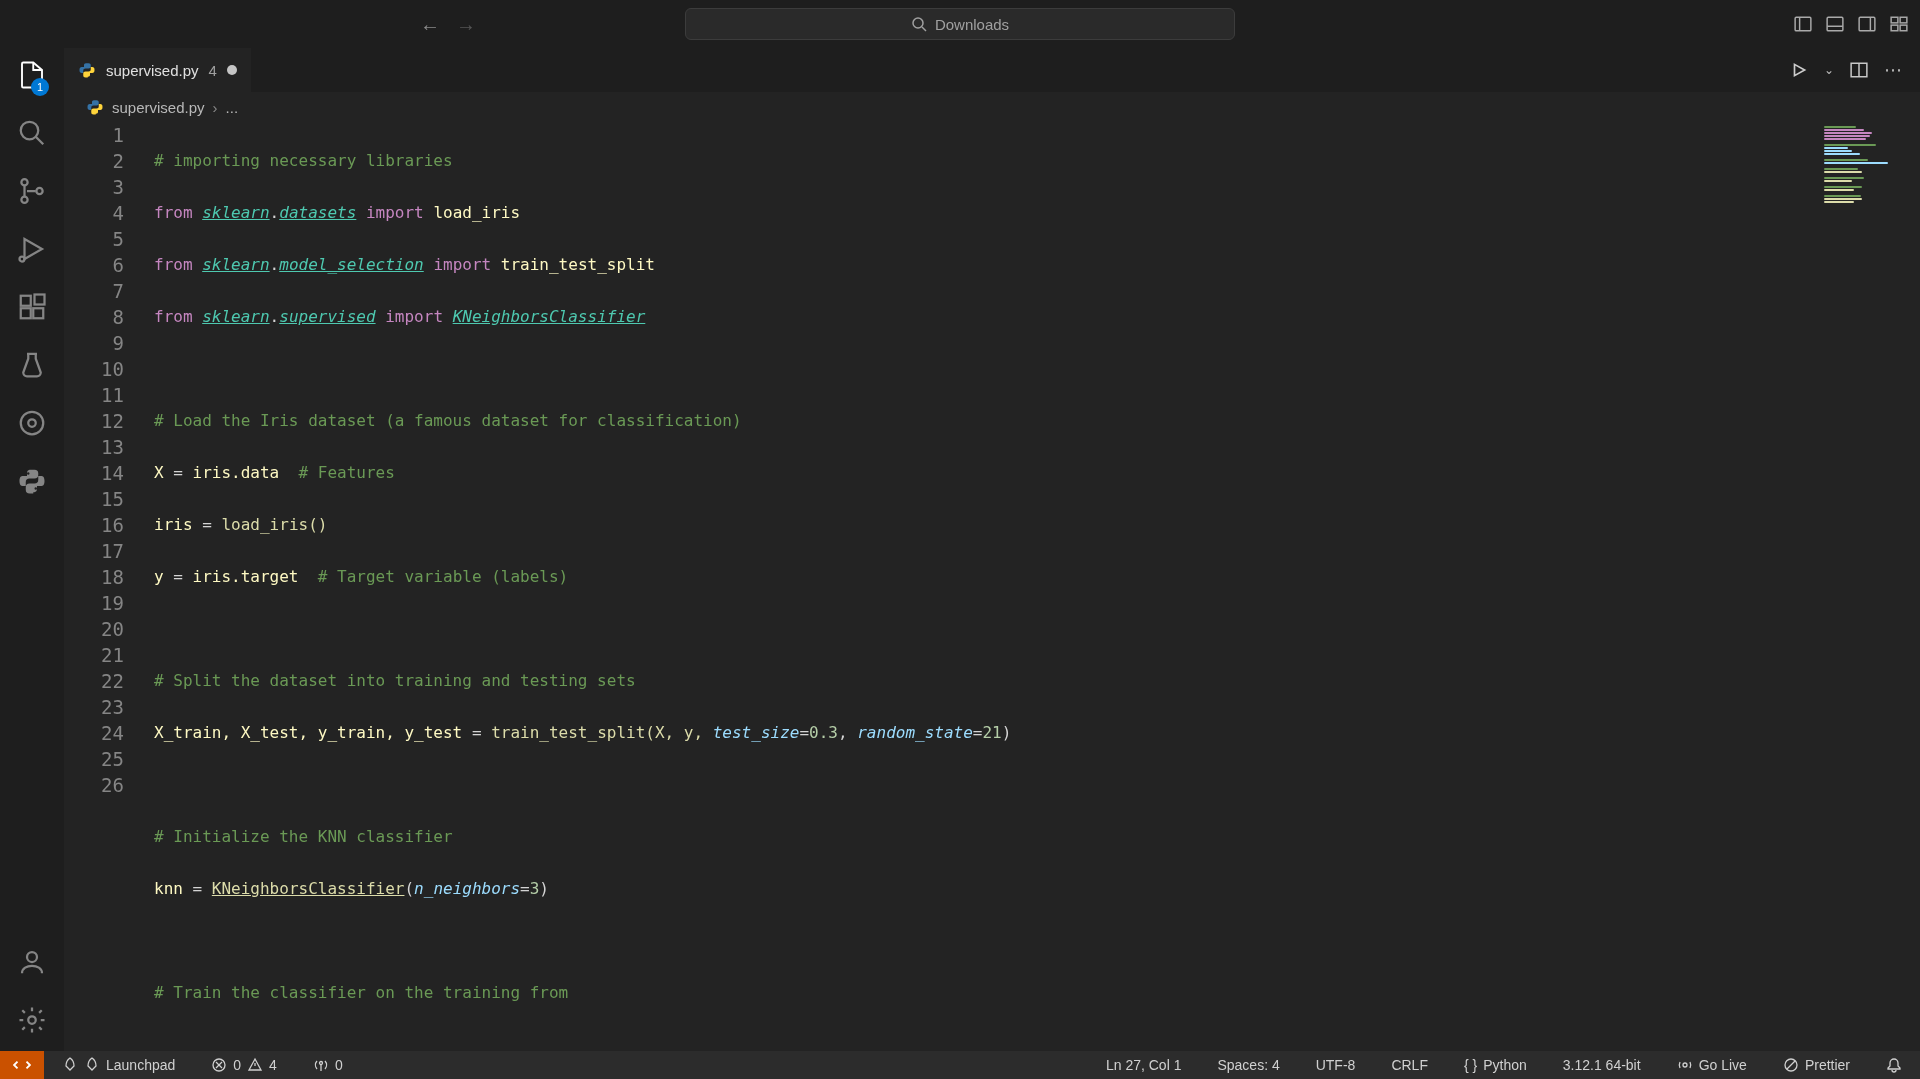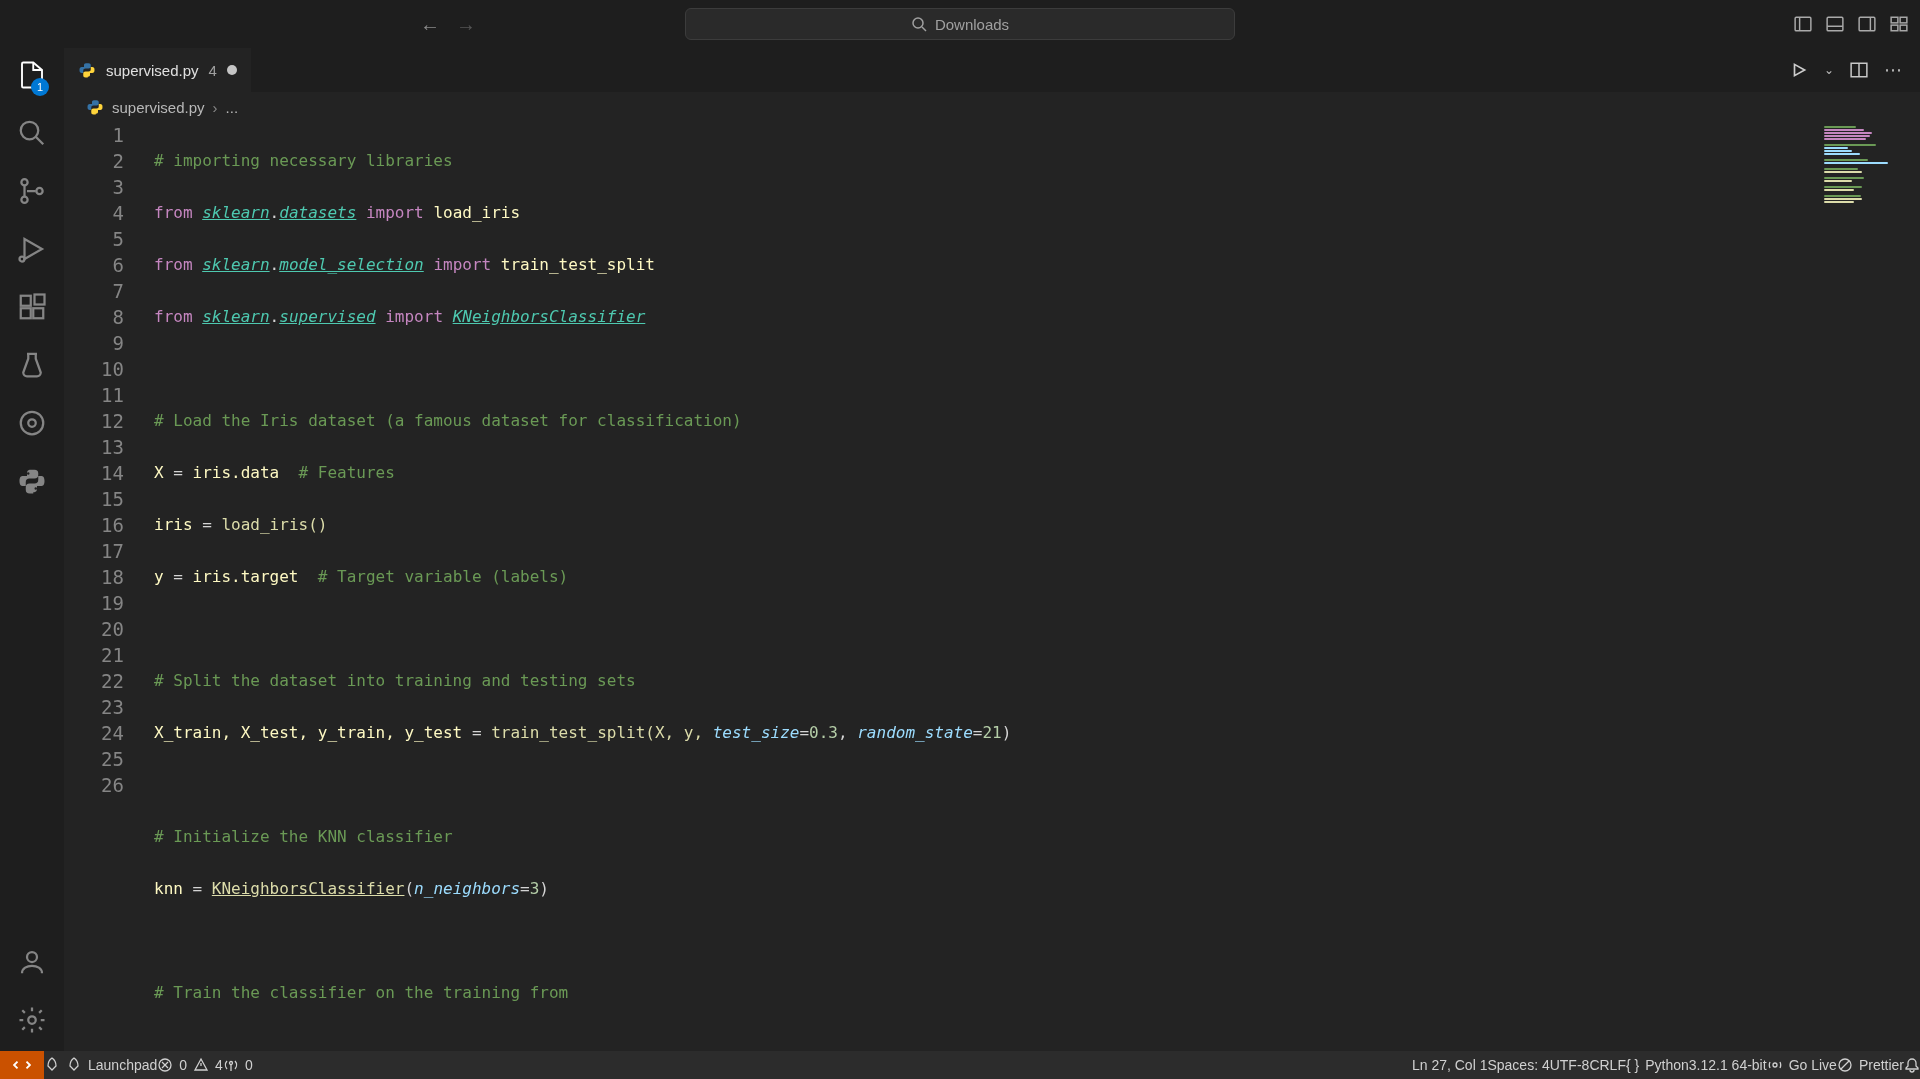--- a/index.html
+++ b/index.html
@@ -177,21 +177,21 @@
 }
 .statusbar .remote {
   background: #ca5100;
   width: 44px;
   height: 28px;
   display: flex;
   align-items: center;
   justify-content: center;
   color: #fff;
 }
-.statusbar .sb-item { padding: 0 0; display: flex; align-items: center; gap: 6px; cursor: pointer; }
+.statusbar .sb-item { padding: 0 18px; display: flex; align-items: center; gap: 6px; cursor: pointer; }
 .statusbar .spacer { flex: 1; }
 .py-icon { width: 18px; height: 18px; }
 .icon-svg { width: 16px; height: 16px; }
 </style>
 </head>
 <body>
 
 <div class="titlebar">
   <div class="nav-arrows">
     <span class="nav-arrow">←</span>

